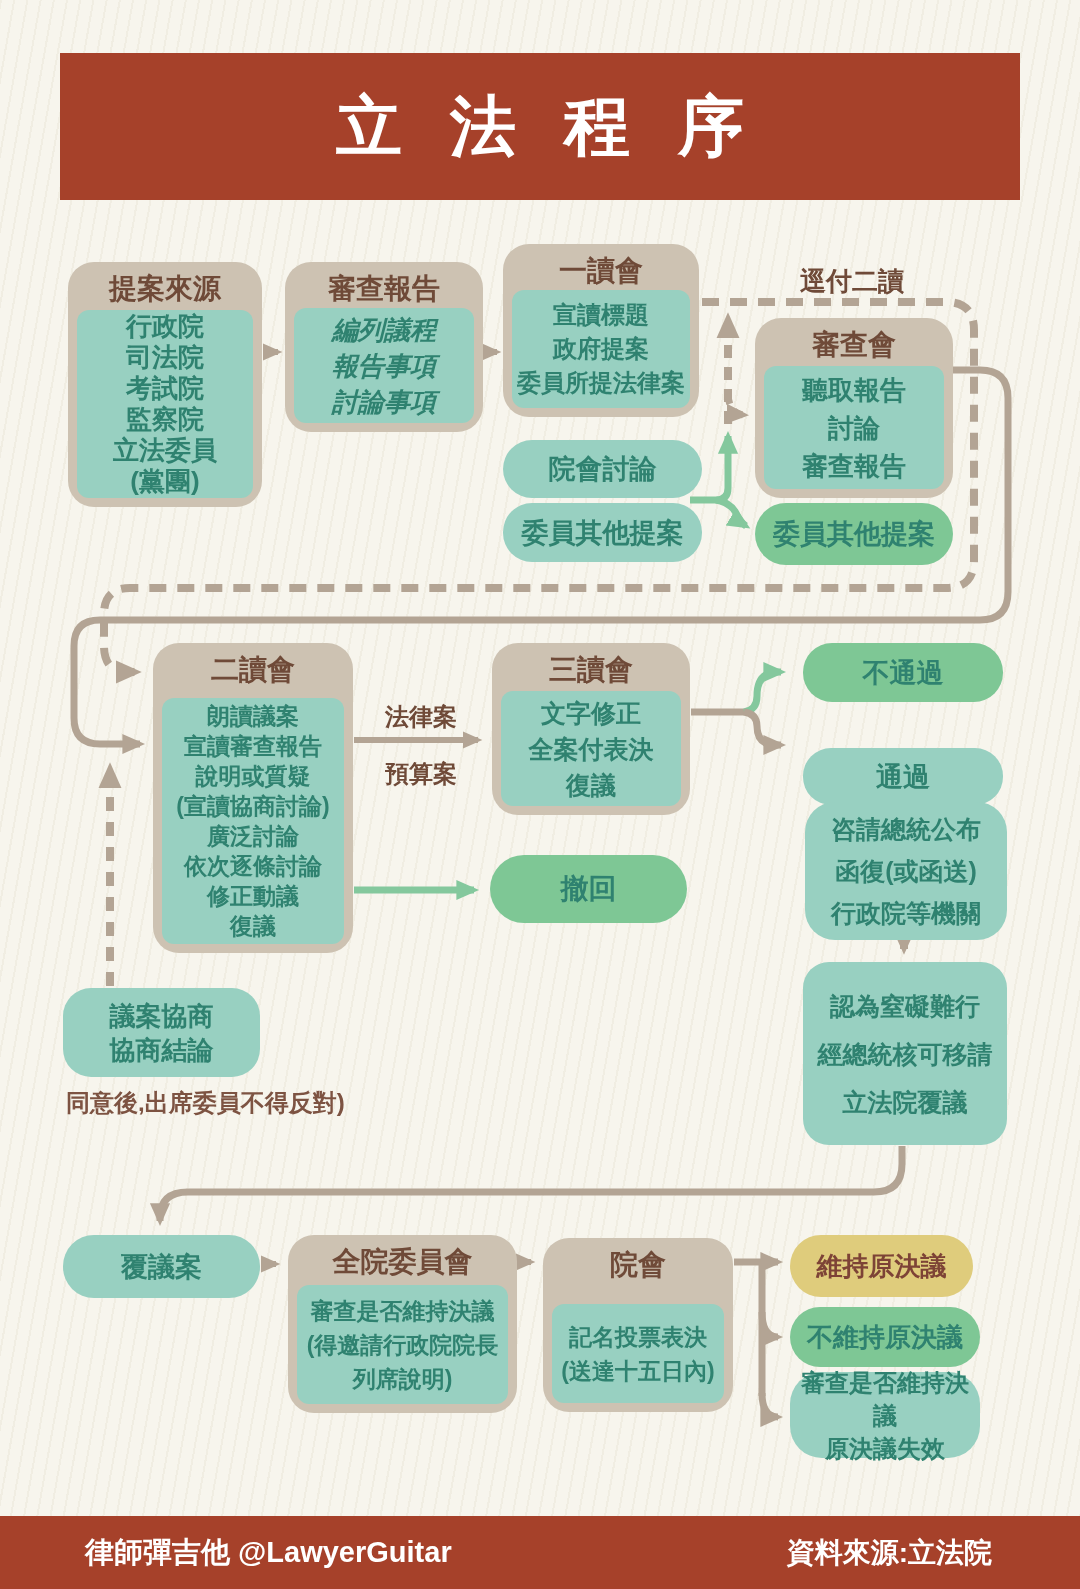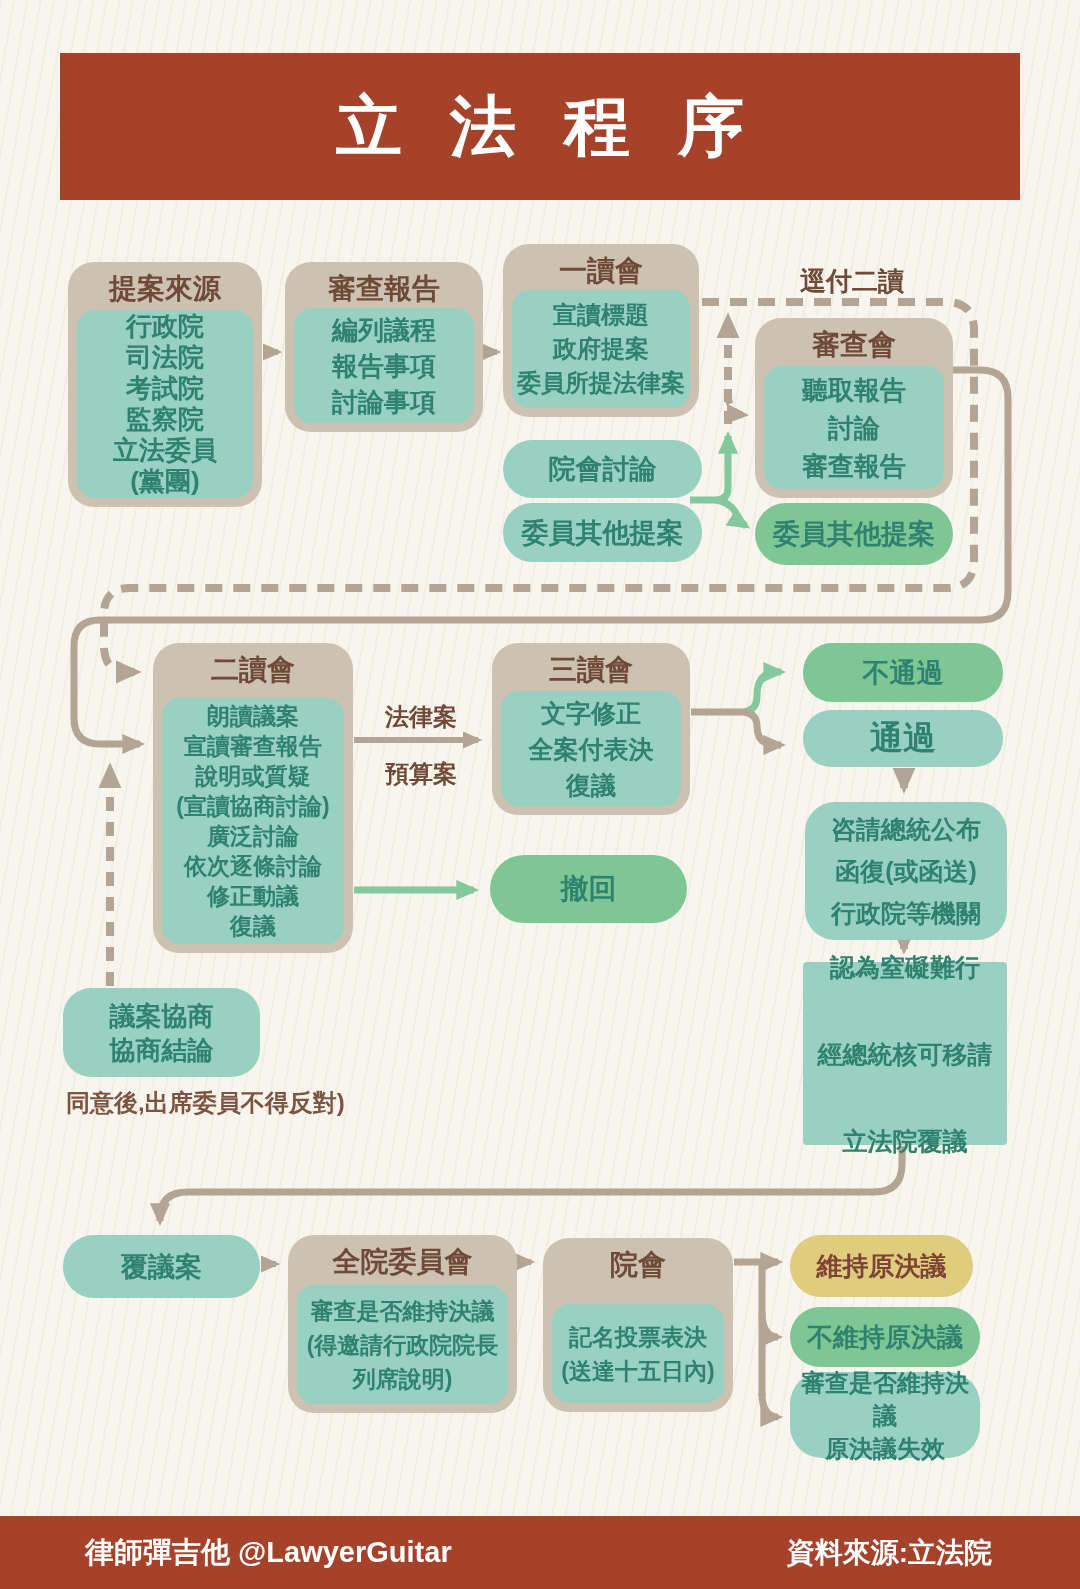--- a/index.html
+++ b/index.html
@@ -11,21 +11,21 @@
       rgba(196,186,155,0.13) 0px, rgba(196,186,155,0.13) 2px,
       transparent 2px, transparent 13px);
   }
   .band{position:absolute;left:60px;top:53px;width:960px;height:147px;background:#a6412a;
         display:flex;align-items:center;justify-content:center;}
   .band .title{color:#ffffff;font-weight:bold;font-size:66px;letter-spacing:48px;padding-left:48px;}
   .lines-svg{position:absolute;left:0;top:0;pointer-events:none;}
   .cbox{position:absolute;background:#cdc2b2;border-radius:26px;}
   .chdr{position:absolute;left:0;right:0;top:8px;text-align:center;
         color:#6f4a38;font-weight:bold;font-size:28px;}
-  .cinner{position:absolute;left:9px;right:9px;bottom:9px;background:#98d0c1;border-radius:18px;
+  .cinner{position:absolute;left:9px;right:9px;bottom:9px;background:#98d0c1;border-radius:12px;
         display:flex;flex-direction:column;justify-content:center;align-items:center;
         color:#2f8270;font-weight:bold;text-align:center;}
   .pill{position:absolute;display:flex;flex-direction:column;justify-content:center;align-items:center;
         font-weight:bold;color:#2f8270;text-align:center;}
   .teal{background:#98d0c1;}
   .green{background:#7ec795;}
   .yellow{background:#dfcc7c;color:#7d4336;}
   .flabel{position:absolute;color:#6f4a38;font-weight:bold;}
   .note{position:absolute;color:#7d5342;font-weight:bold;}
   .footer{position:absolute;left:0;top:1516px;width:1080px;height:73px;background:#a6412a;
@@ -99,21 +99,21 @@
       <div>司法院</div>
       <div>考試院</div>
       <div>監察院</div>
       <div>立法委員</div>
       <div>(黨團)</div>
     </div>
   </div>
 
   <div class="cbox" style="left:285px;top:262px;width:198px;height:170px;">
     <div class="chdr">審查報告</div>
-    <div class="cinner" style="top:46px;font-size:26px;line-height:36px;">
+    <div class="cinner" style="top:46px;font-size:26px;line-height:36px;font-style:italic;">
       <div>編列議程</div>
       <div>報告事項</div>
       <div>討論事項</div>
     </div>
   </div>
 
   <div class="cbox" style="left:503px;top:244px;width:196px;height:173px;">
     <div class="chdr">一讀會</div>
     <div class="cinner" style="top:46px;font-size:24px;line-height:34px;align-items:center;">
       <div>宣讀標題</div>
@@ -170,31 +170,31 @@
     </div>
   </div>
 
   <div class="pill green" style="left:490px;top:855px;width:197px;height:68px;border-radius:34px;font-size:28px;">
     <div>撤回</div>
   </div>
 
   <div class="pill green" style="left:803px;top:643px;width:200px;height:59px;border-radius:29px;font-size:27px;">
     <div>不通過</div>
   </div>
-  <div class="pill teal" style="left:803px;top:710px;width:200px;height:57px;border-radius:28px;font-size:33px;">
+  <div class="pill teal" style="left:803px;top:748px;width:200px;height:57px;border-radius:28px;font-size:27px;">
     <div>通過</div>
   </div>
 
   <div class="pill teal" style="left:805px;top:802px;width:202px;height:138px;border-radius:30px;font-size:25px;line-height:42px;">
     <div>咨請總統公布</div>
     <div>函復(或函送)</div>
     <div>行政院等機關</div>
   </div>
 
-  <div class="pill teal" style="left:803px;top:962px;width:204px;height:183px;border-radius:4px;font-size:25px;line-height:48px;gap:39px;">
+  <div class="pill teal" style="left:803px;top:962px;width:204px;height:183px;border-radius:26px;font-size:25px;line-height:48px;">
     <div>認為窒礙難行</div>
     <div>經總統核可移請</div>
     <div>立法院覆議</div>
   </div>
 
   <div class="pill teal" style="left:63px;top:988px;width:197px;height:89px;border-radius:28px;font-size:26px;line-height:34px;">
     <div>議案協商</div>
     <div>協商結論</div>
   </div>
 

